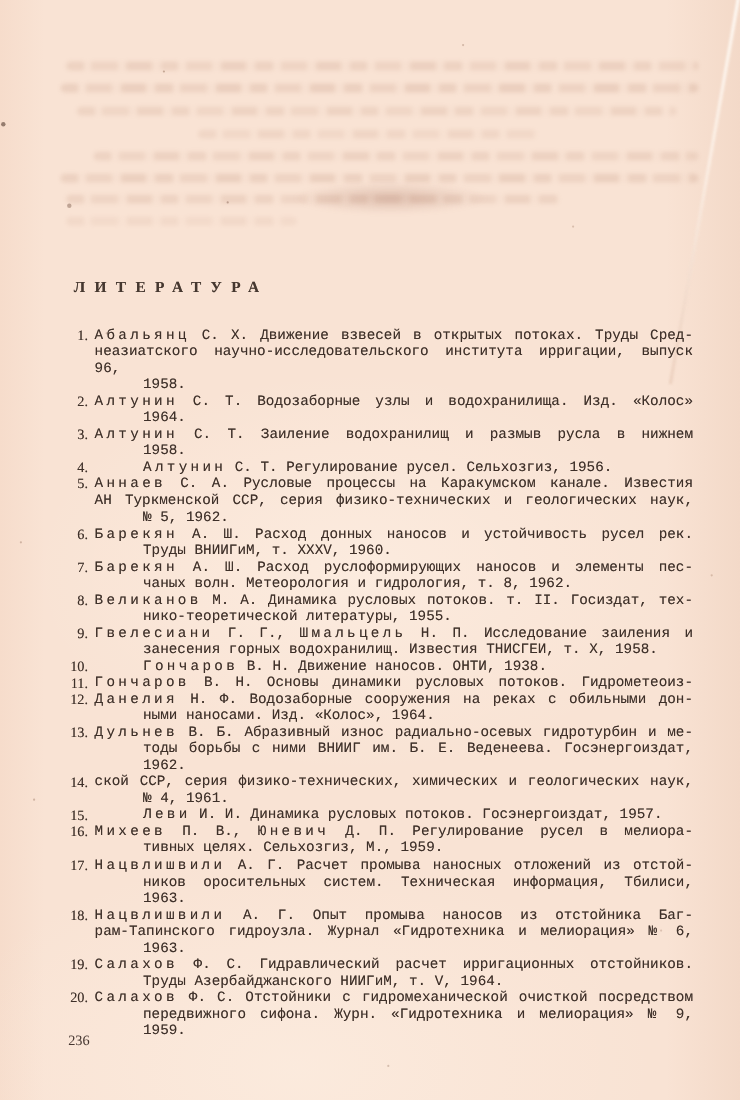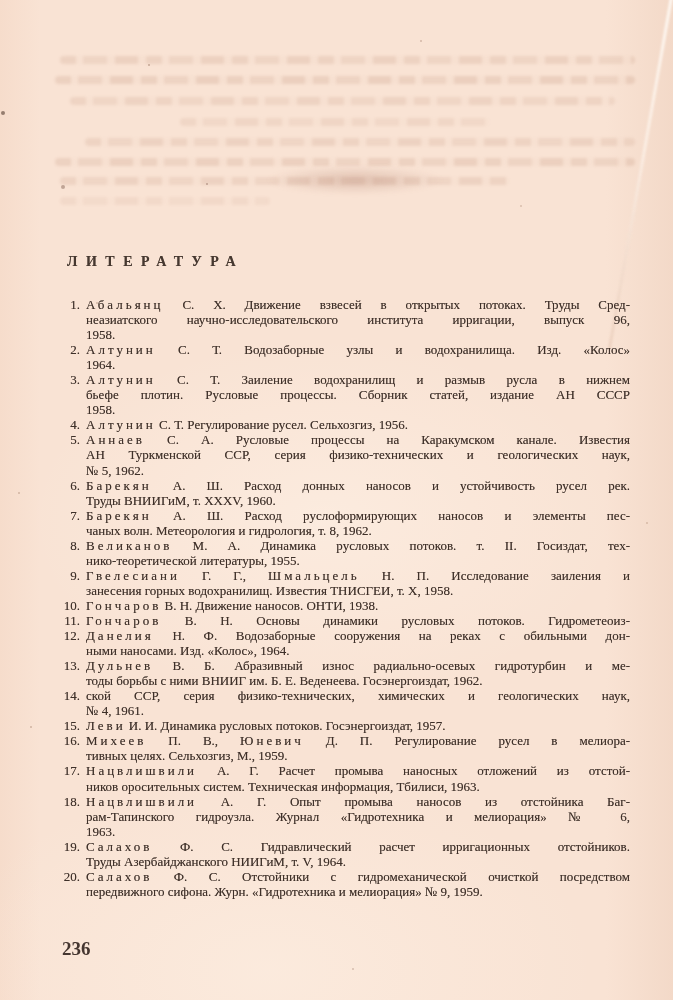--- a/index.html
+++ b/index.html
@@ -91,32 +91,32 @@
     line-height: 15.05px;
     text-shadow: 0 0 .4px rgba(62,48,41,.5);
   }
   .ref { display: flex; }
   .ref-num {
     flex: none;
     width: 25px;
     text-align: right;
     white-space: nowrap;
   }
-  .ref-body { flex: 1; margin-left: 6px; }
+  .ref-body { flex: 1; margin-left: 6px; font-family: Liberation Mono, monospace; }
   .ref-line {
     text-align: justify;
     text-align-last: justify;
   }
-  .ref-line.last { text-align-last: left; }
+  .ref-line.last { text-align-last: left; margin-left: 44px; }
   .spaced { letter-spacing: 3px; }
   .pagenum {
     position: absolute;
     left: 62px; top: 938px;
-    font-size: 19px;
-    font-weight: bold;
+    font-size: 13px;
+    font-weight: normal;
     color: #453630;
   }
 </style>
 </head>
 <body>
 
 <div class="page">
 
   <div>
     <div class="bleed-line" style="top:56px;  left:60px;  width:575px; opacity:.55;"></div>
@@ -148,21 +148,20 @@
         <span class="ref-num">2.</span>
         <div class="ref-body">
           <div class="ref-line"><span class="spaced">Алтунин</span><span> С. Т. Водозаборные узлы и водохранилища. Изд. «Колос»</span></div>
           <div class="ref-line last"><span>1964.</span></div>
         </div>
       </div>
       <div class="ref">
         <span class="ref-num">3.</span>
         <div class="ref-body">
           <div class="ref-line"><span class="spaced">Алтунин</span><span> С. Т. Заиление водохранилищ и размыв русла в нижнем</span></div>
-          <div class="ref-line"><span>бьефе плотин. Русловые процессы. Сборник статей, издание АН СССР</span></div>
           <div class="ref-line last"><span>1958.</span></div>
         </div>
       </div>
       <div class="ref">
         <span class="ref-num">4.</span>
         <div class="ref-body">
           <div class="ref-line last"><span class="spaced">Алтунин</span><span> С. Т. Регулирование русел. Сельхозгиз, 1956.</span></div>
         </div>
       </div>
       <div class="ref">

